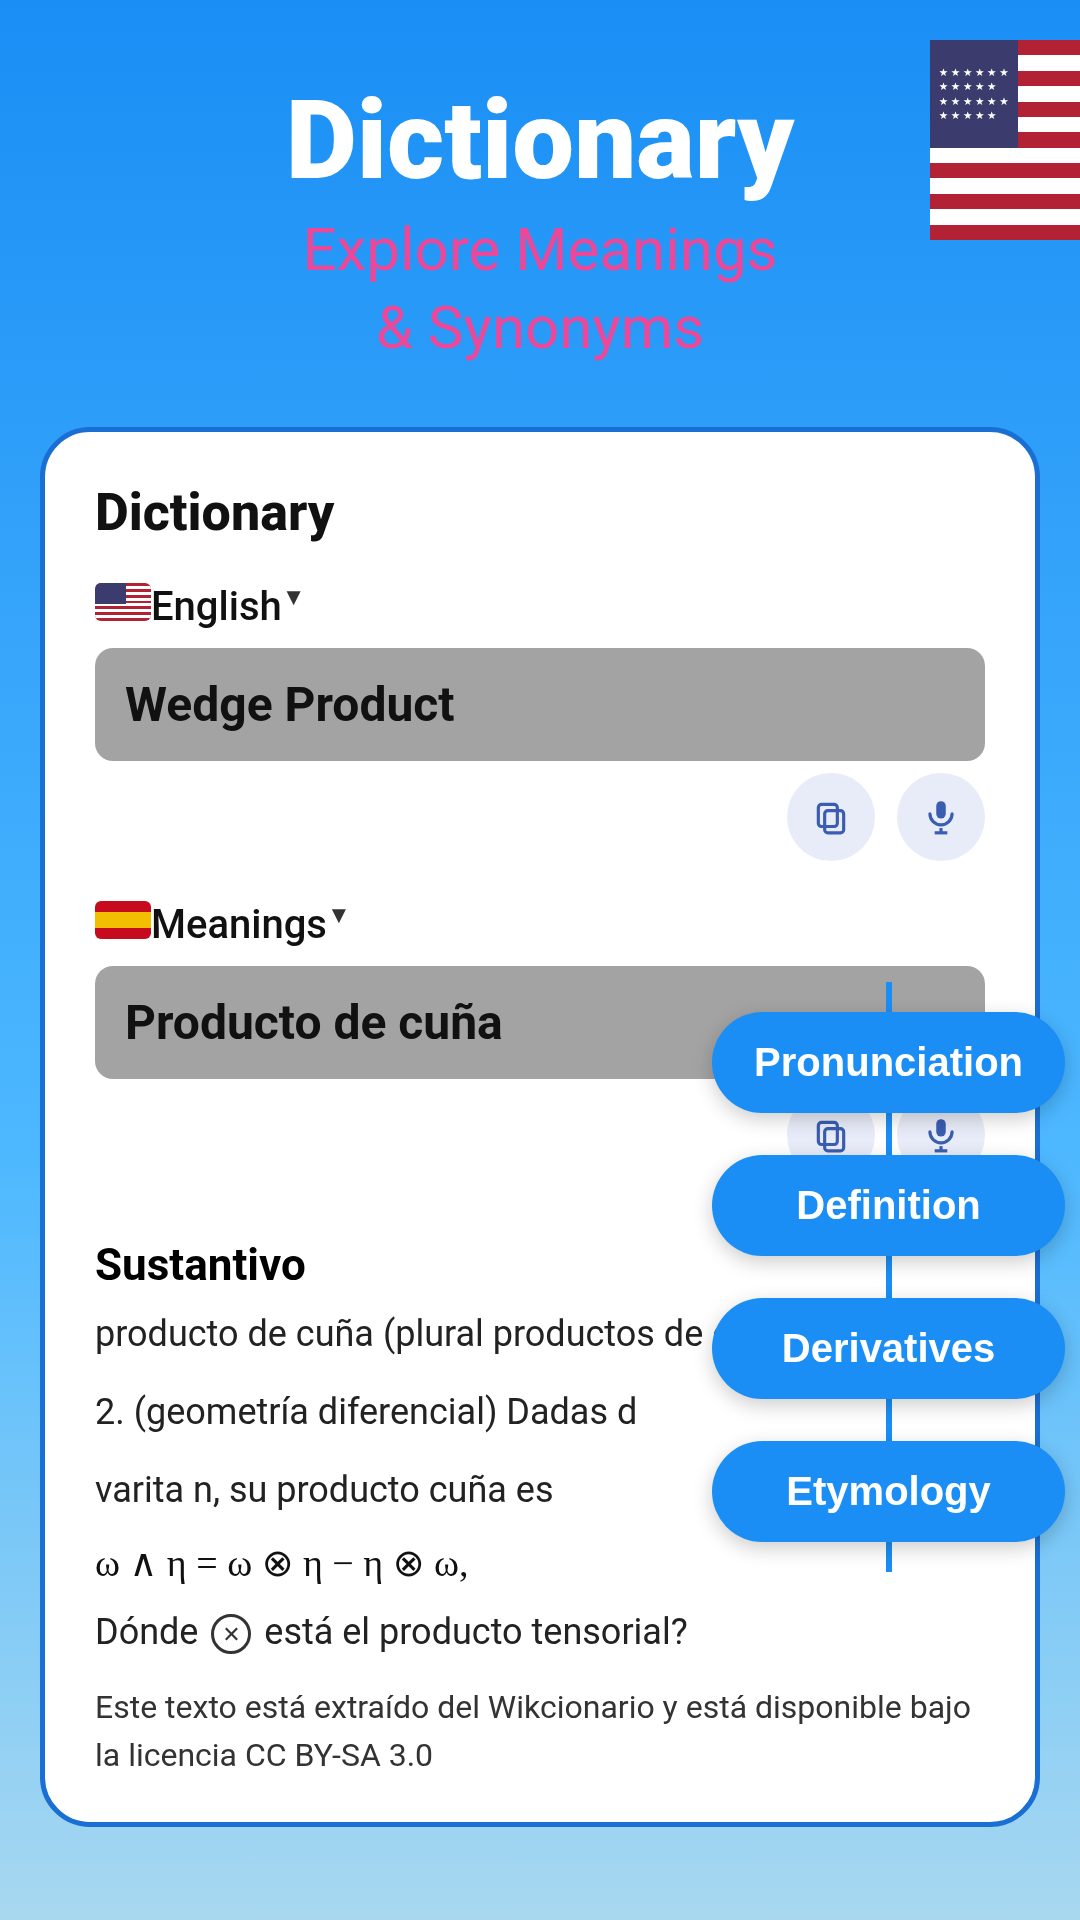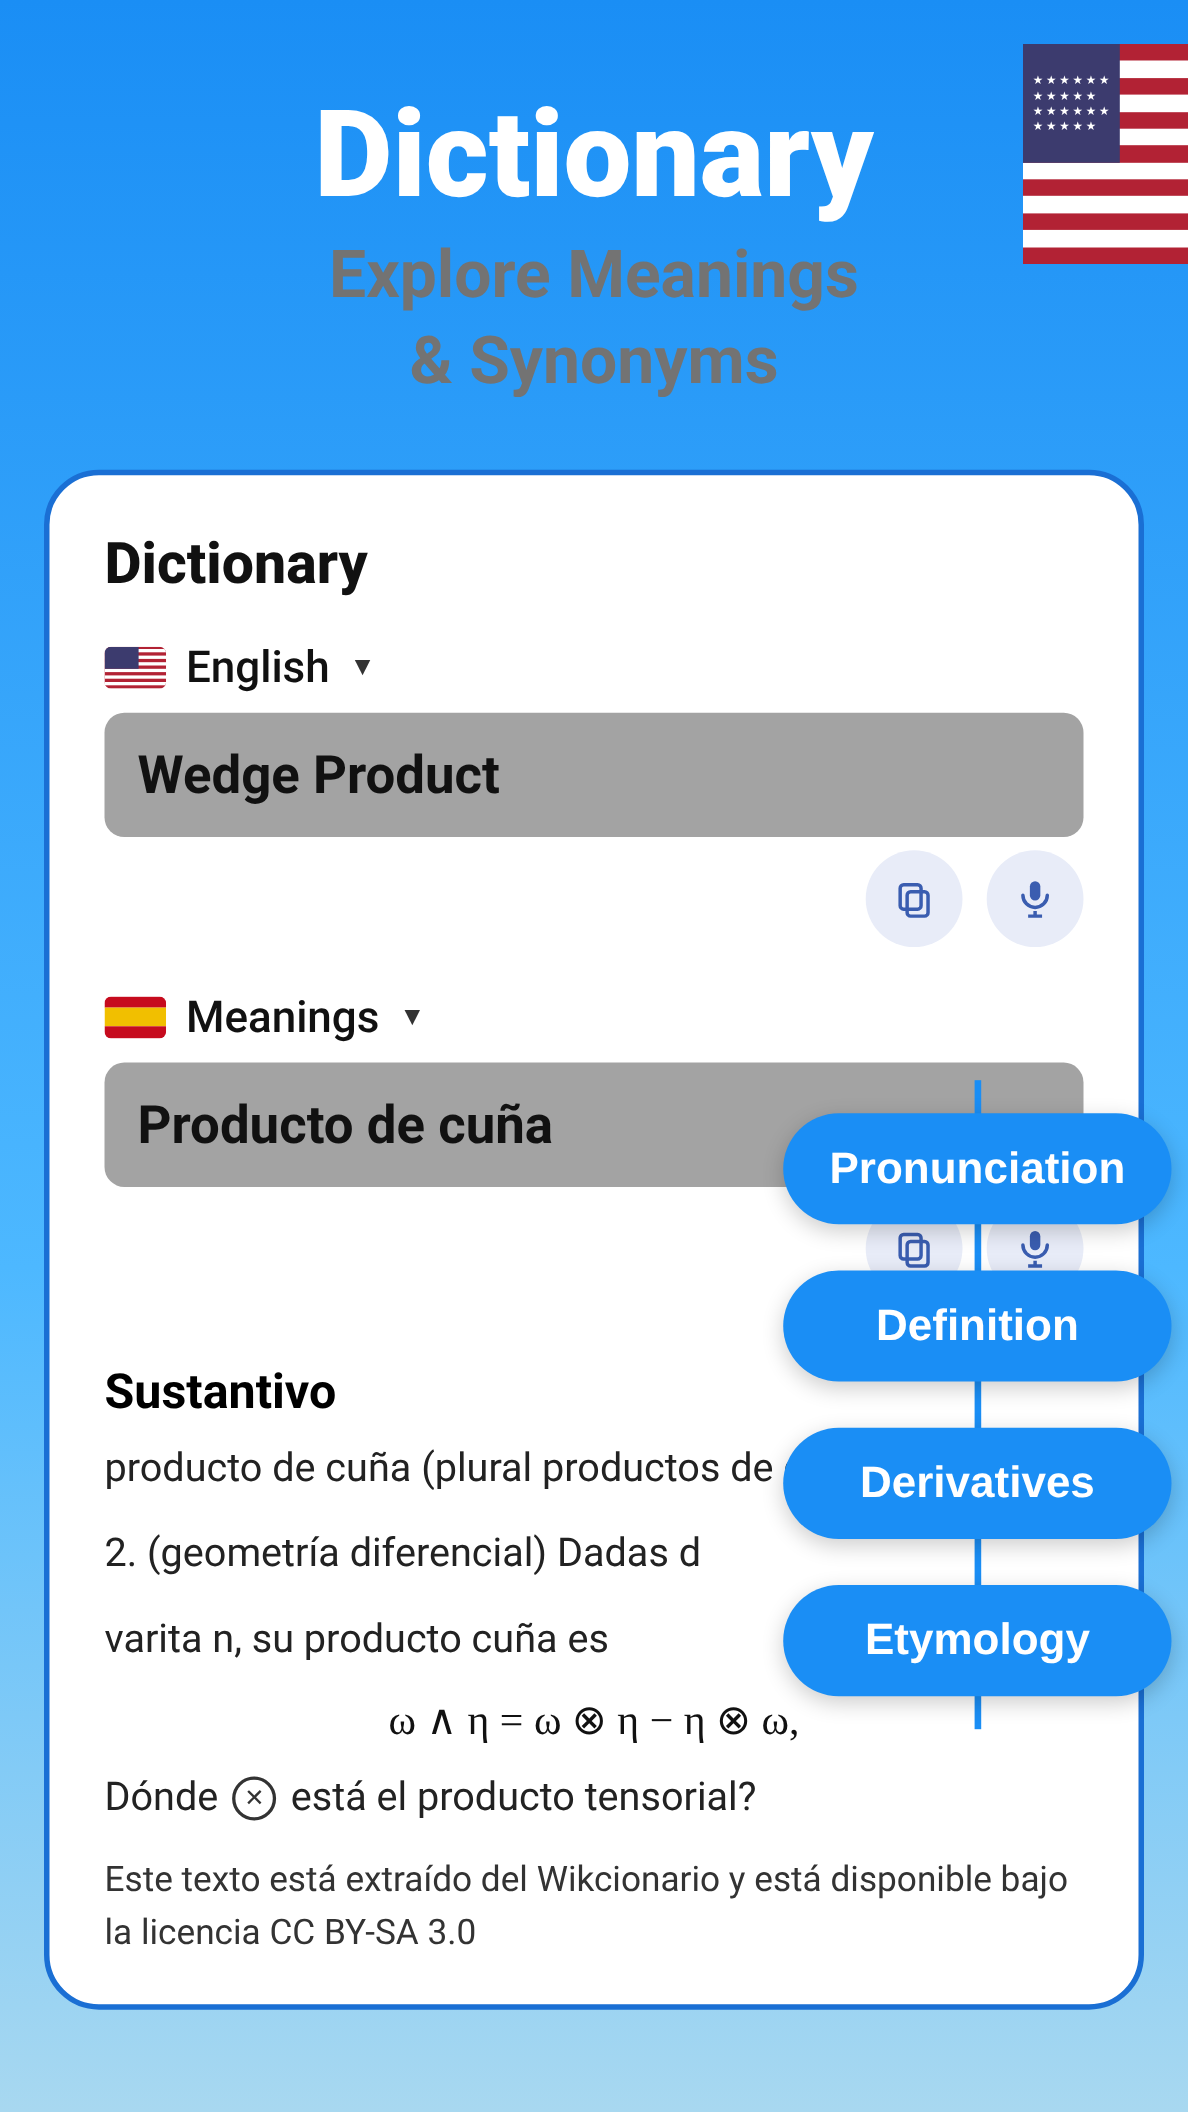--- a/index.html
+++ b/index.html
@@ -21,22 +21,22 @@
 
     .header-title {
       font-size: 110px;
       font-weight: 900;
       color: white;
       line-height: 1.1;
     }
 
     .header-subtitle {
       font-size: 60px;
-      font-weight: 700;
-      color: #737373;
+      font-weight: 400;
+      color: #ec4899;
       line-height: 1.3;
       margin-top: 10px;
     }
 
     .flag-decoration {
       position: absolute;
       right: -10px;
       top: 40px;
       width: 160px;
       height: 200px;
@@ -55,22 +55,22 @@
 
     .card-title {
       font-size: 52px;
       font-weight: 800;
       color: #111;
       margin-bottom: 40px;
     }
 
     .language-selector {
       display: flex;
-      align-items: center;
-      gap: 18px;
+      align-items: flex-start;
+      gap: 0;
       margin-bottom: 18px;
       cursor: pointer;
     }
 
     .flag-icon {
       width: 56px;
       height: 38px;
       border-radius: 6px;
       overflow: hidden;
       flex-shrink: 0;
@@ -139,21 +139,21 @@
     .definition-text {
       font-size: 36px;
       color: #222;
       line-height: 1.5;
       margin-bottom: 24px;
     }
 
     .math-formula {
       font-size: 38px;
       color: #111;
-      text-align: center;
+      text-align: left;
       margin: 20px 0;
       font-family: 'Times New Roman', serif;
     }
 
     .footer-text {
       font-size: 32px;
       color: #333;
       margin-top: 20px;
       line-height: 1.5;
     }

